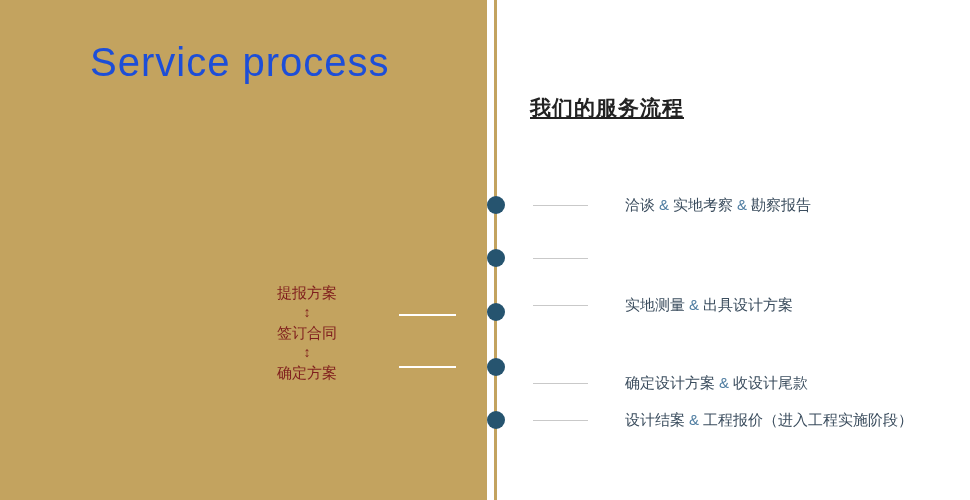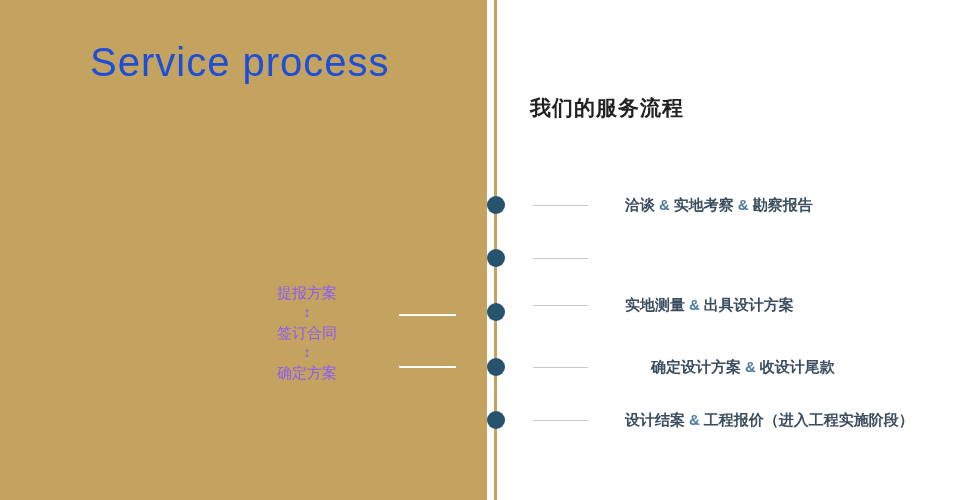--- a/index.html
+++ b/index.html
@@ -29,37 +29,37 @@
     background:var(--dot);
   }
   .service-title{
     position:absolute;left:90px;top:40px;
     color:#1d4ed8;font-size:40px;font-weight:300;letter-spacing:1px;
     white-space:nowrap;
   }
   .plan-flow{
     position:absolute;left:252px;top:283px;width:110px;
     display:flex;flex-direction:column;align-items:center;gap:3px;
-    color:#8b5cf6;font-size:15px;text-align:center;
+    color:#7f1d1d;font-size:15px;text-align:center;
   }
   .plan-flow .plan-arrow{font-size:14px;line-height:15px;}
   .plan-flow .plan-item{line-height:19px;white-space:nowrap;}
   .connector-left{
     position:absolute;left:399px;width:57px;height:2px;background:#ffffff;
   }
   .connector-left.c1{top:314px;}
   .connector-left.c2{top:366px;}
   .right-heading{
     position:absolute;left:530px;top:94px;
     font-size:21px;font-weight:bold;color:var(--heading);
-    letter-spacing:1px;white-space:nowrap;
+    letter-spacing:1px;white-space:nowrap;text-decoration:underline;
   }
   .step-row{
     position:absolute;left:533px;height:22px;
-    display:flex;align-items:center;font-weight:bold;
+    display:flex;align-items:center;
   }
   .step-line{
     width:55px;height:1px;background:var(--line);margin-right:37px;flex:none;
   }
   .step-text{
     font-size:15px;color:var(--step-text);white-space:nowrap;
   }
   .step-text .amp{color:var(--amp);margin:0 4px;}
 </style>
 </head>
@@ -95,21 +95,21 @@
       <span class="step-line"></span>
       <span class="step-text"><span>洽谈</span><span class="amp">&amp;</span><span>实地考察</span><span class="amp">&amp;</span><span>勘察报告</span></span>
     </div>
     <div class="step-row" style="top: 247px;">
       <span class="step-line"></span>
     </div>
     <div class="step-row" style="top: 294px;">
       <span class="step-line"></span>
       <span class="step-text"><span>实地测量</span><span class="amp">&amp;</span><span>出具设计方案</span></span>
     </div>
-    <div class="step-row" style="top: 356px; gap: 26px;">
+    <div class="step-row" style="top: 372px;">
       <span class="step-line"></span>
       <span class="step-text"><span>确定设计方案</span><span class="amp">&amp;</span><span>收设计尾款</span></span>
     </div>
     <div class="step-row" style="top: 409px;">
       <span class="step-line"></span>
       <span class="step-text"><span>设计结案</span><span class="amp">&amp;</span><span>工程报价（进入工程实施阶段）</span></span>
     </div>
   </div>
 
 </body></html>

